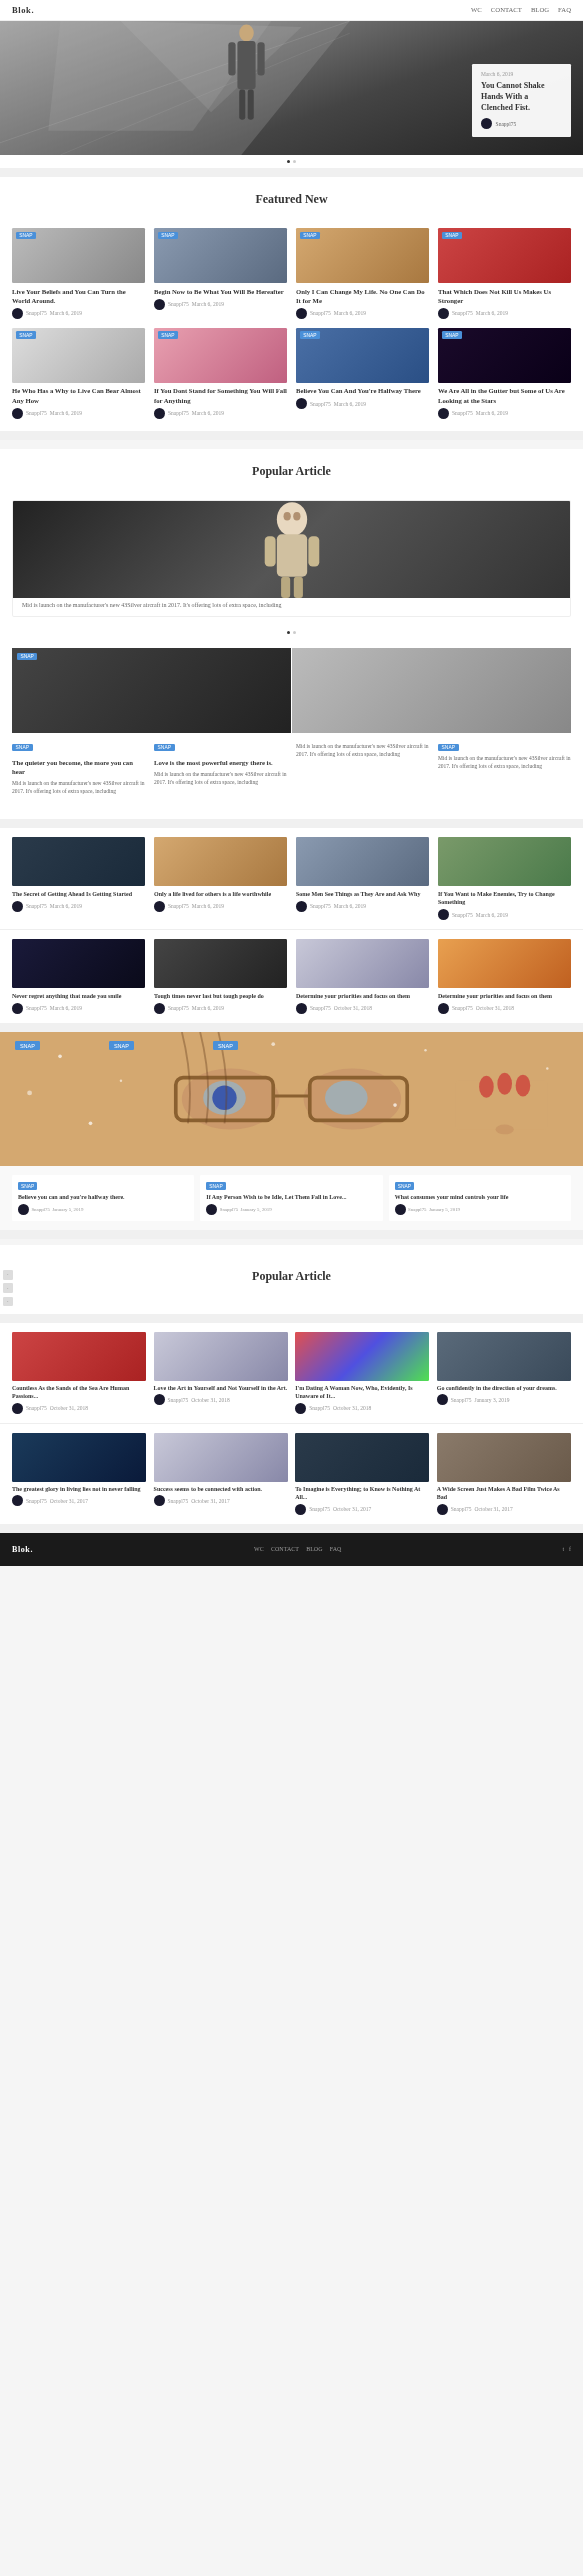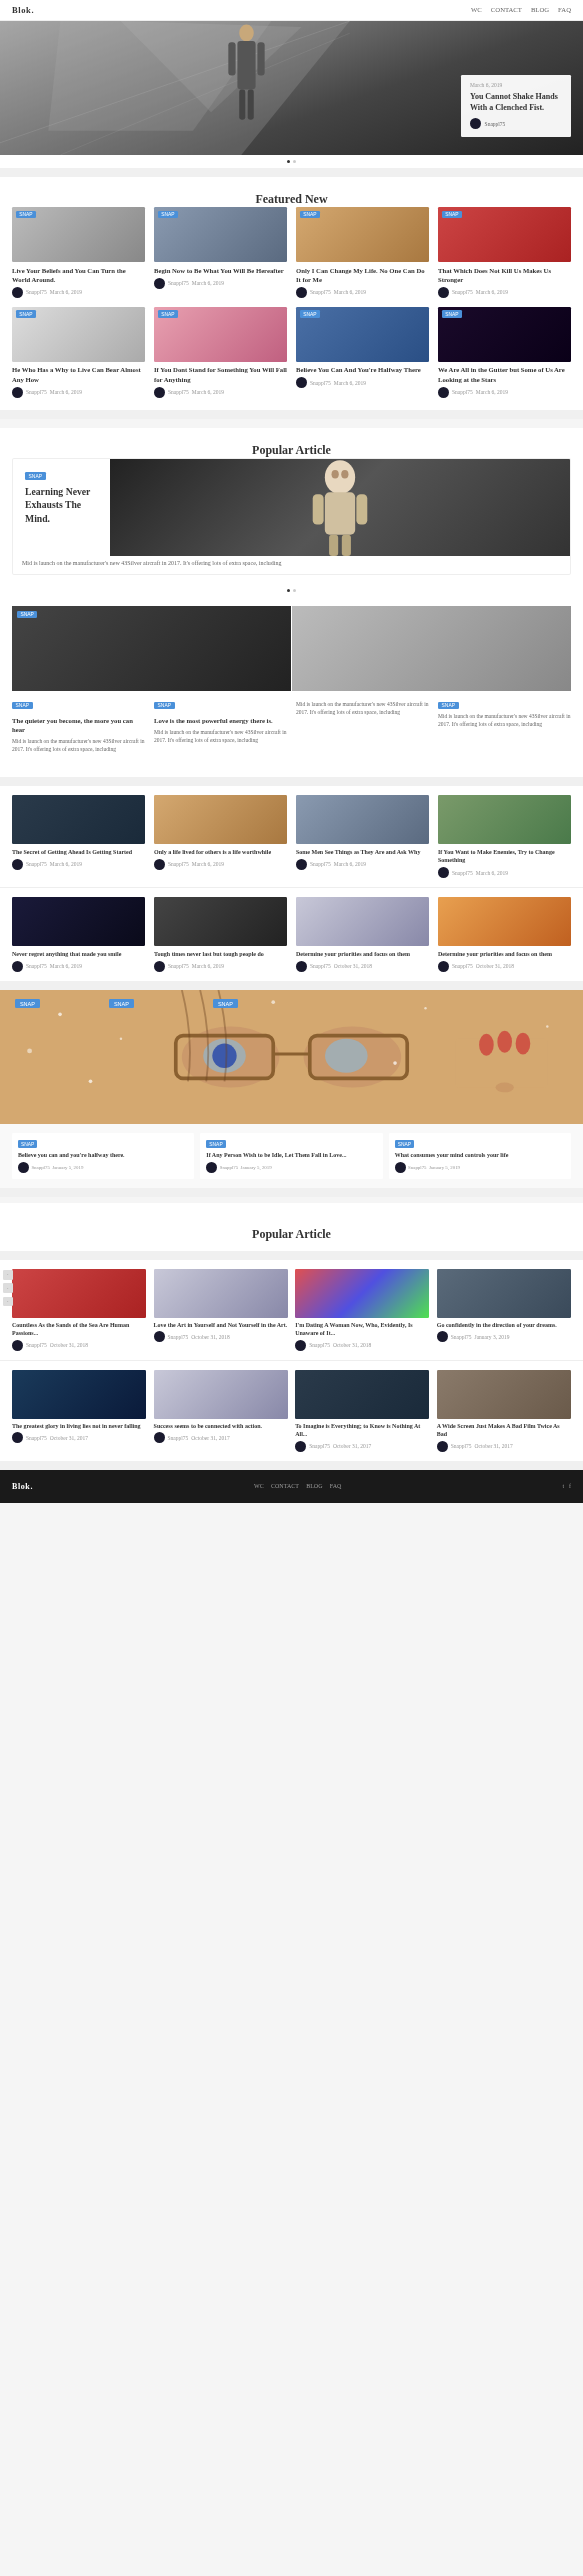--- a/index.html
+++ b/index.html
@@ -7,37 +7,37 @@
     
     
     .top-bar { background: #fff; padding: 4.9px 12px; display: flex; align-items: center; justify-content: space-between; border-bottom: 0.6px solid #eee; }
     .logo { font-weight: bold; font-size: 8.5px; letter-spacing: 0.6px; }
     .top-nav { display: flex; gap: 9px; font-size: 6.7px; color: #666; }
     .top-nav a { text-decoration: none; color: #666; }
     
     
     .hero { position: relative; width: 100%; height: 134px; background: linear-gradient(135deg, #888 0%, #555 50%, #333 100%); overflow: hidden; display: flex; align-items: flex-end; }
     .hero-bg { position: absolute; inset: 0; background: linear-gradient(160deg, #aaa 0%, #777 30%, #444 60%, #222 100%); }
-    .hero-info { position: absolute; right: 12px; bottom: 18px; background: rgba(255,255,255,0.95); padding: 7.3px 9px; width: 110px; border-radius: 1.2px; }
+    .hero-info { position: absolute; right: 12px; bottom: 18px; background: rgba(255,255,255,0.95); padding: 7.3px 9px; width: 99px; border-radius: 1.2px; }
     .hero-date { font-size: 5.5px; color: #999; margin-bottom: 3px; }
     .hero-title { font-size: 8px; font-weight: bold; line-height: 1.4; margin-bottom: 4.9px; }
     .hero-author { display: flex; align-items: center; gap: 3.6px; font-size: 5.5px; color: #666; }
     .avatar-sm { width: 11px; height: 11px; border-radius: 50%; background: #1a1a2e; display: inline-block; }
     
     
     .dots { display: flex; justify-content: center; gap: 2.4px; padding: 4.9px 0; background: #fff; }
     .dot { width: 3.6px; height: 3.6px; border-radius: 50%; background: #ccc; }
     .dot.active { background: #333; }
     
     
     .side-social { position: fixed; left: 3px; top: 50%; transform: translateY(-50%); display: flex; flex-direction: column; gap: 3.6px; z-index: 100; }
     .side-social span { width: 9.7px; height: 9.7px; background: #ddd; border-radius: 1.2px; display: block; font-size: 4.9px; display: flex; align-items: center; justify-content: center; color: #666; }
     
     
-    .section-title { text-align: center; font-size: 12px; font-weight: bold; padding: 15px 0 0; background: #fff; font-family: 'Georgia', serif; }
+    .section-title { text-align: center; font-size: 12px; font-weight: bold; padding: 15px 0 21px; background: #fff; font-family: 'Georgia', serif; }
     
     
     .featured-section { background: #fff; padding: 0 12px 12px; }
     .cards-grid { display: grid; grid-template-columns: repeat(4, 1fr); gap: 9px; }
     .card { background: #fff; cursor: pointer; }
     .card-img { width: 100%; height: 55px; object-fit: cover; background: #ccc; border-radius: 1.2px; position: relative; overflow: hidden; }
     .card-img-placeholder { width: 100%; height: 55px; border-radius: 1.2px; }
     .category-badge { position: absolute; top: 3.6px; left: 3.6px; background: #4a90d9; color: #fff; font-size: 4.9px; padding: 1.2px 3.6px; border-radius: 1.2px; font-family: sans-serif; }
     .card-title { font-size: 6.7px; font-weight: bold; line-height: 1.4; margin: 3.6px 0 2.4px; }
     .card-meta { display: flex; align-items: center; gap: 3px; font-size: 5.5px; color: #999; }
@@ -276,24 +276,20 @@
   </div>
 </section>
 
 <div class="divider"></div>
 
 <section class="popular-section">
   <h2 class="section-title">Popular Article</h2>
 
   <div class="popular-featured">
     <div class="popular-featured-inner">
-      <div class="popular-featured-text">
-        <span class="popular-category">SNAP</span>
-        <div class="popular-title-large">Learning Never Exhausts The Mind.</div>
-      </div>
       <div class="popular-featured-img">
 
         <svg viewBox="0 0 200 160" width="122" height="97">
           <ellipse cx="100" cy="30" rx="25" ry="28" fill="#e8d8c0"></ellipse>
           <rect x="75" y="55" width="50" height="70" rx="8" fill="#d0c0a0"></rect>
           <rect x="55" y="58" width="18" height="50" rx="7" fill="#c8b890"></rect>
           <rect x="127" y="58" width="18" height="50" rx="7" fill="#c8b890"></rect>
           <rect x="82" y="125" width="15" height="35" rx="5" fill="#b8a880"></rect>
           <rect x="103" y="125" width="15" height="35" rx="5" fill="#b8a880"></rect>
           <ellipse cx="92" cy="25" rx="6" ry="7" fill="#b09070"></ellipse>

